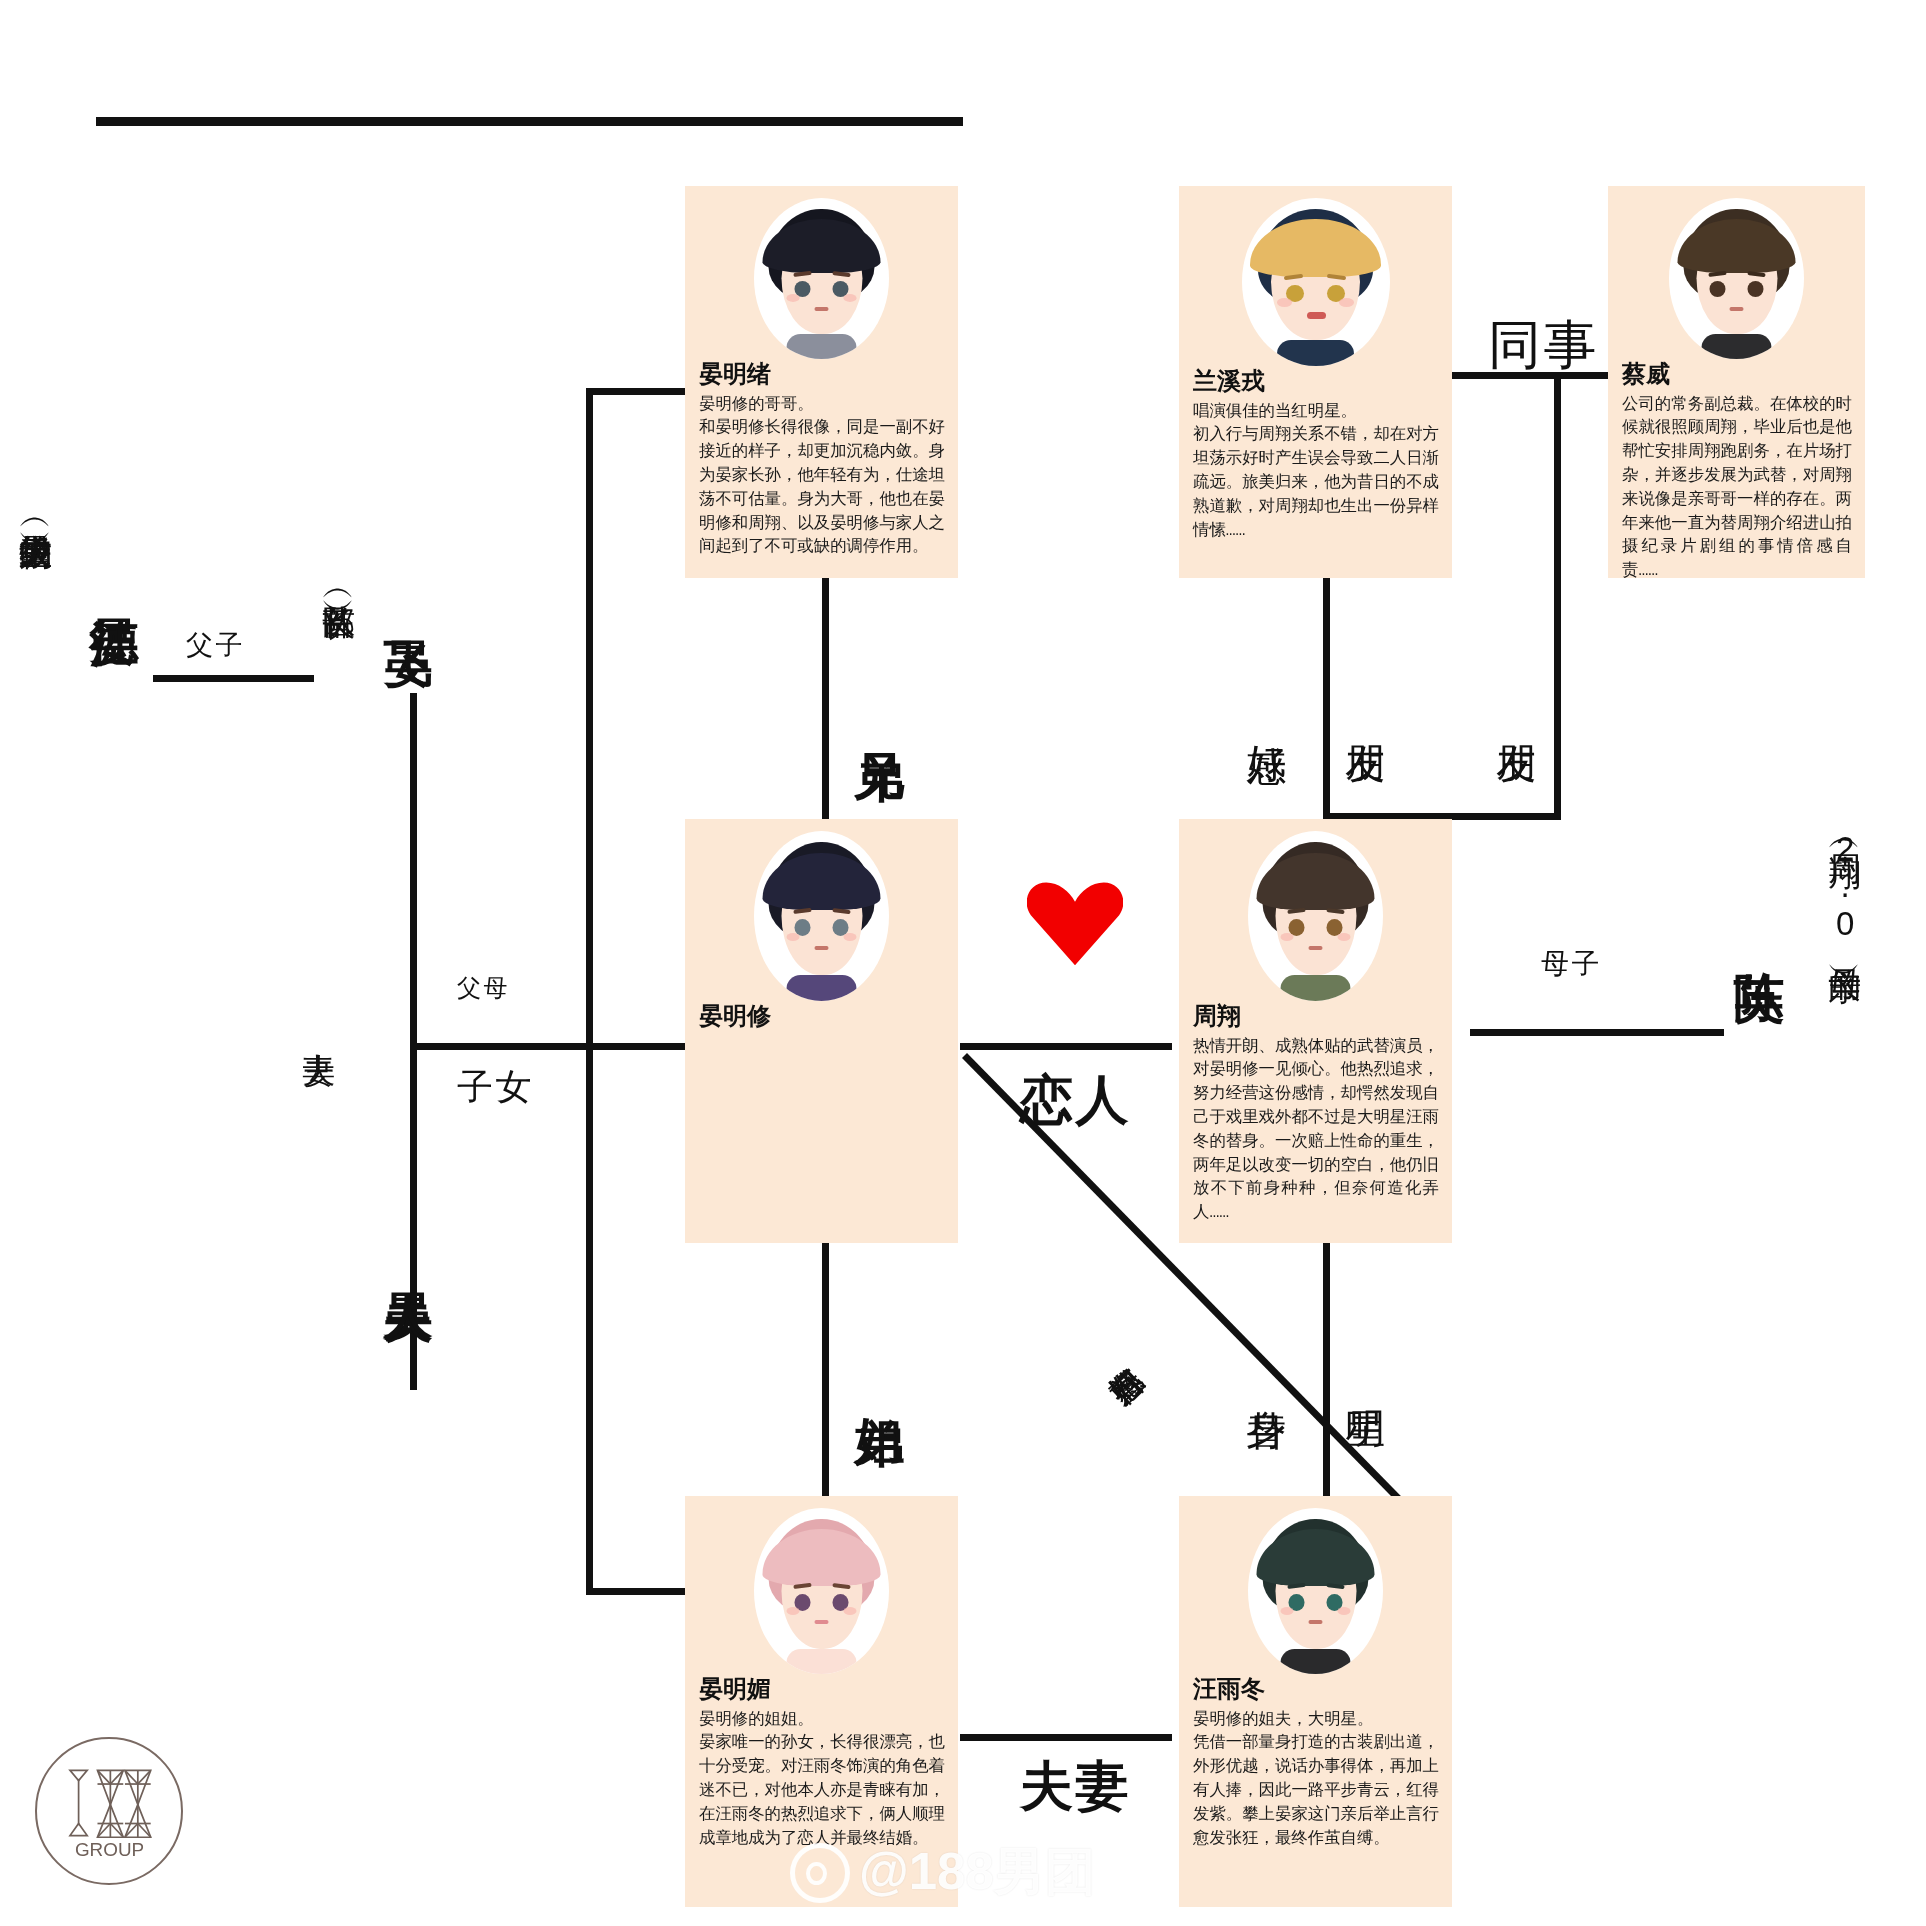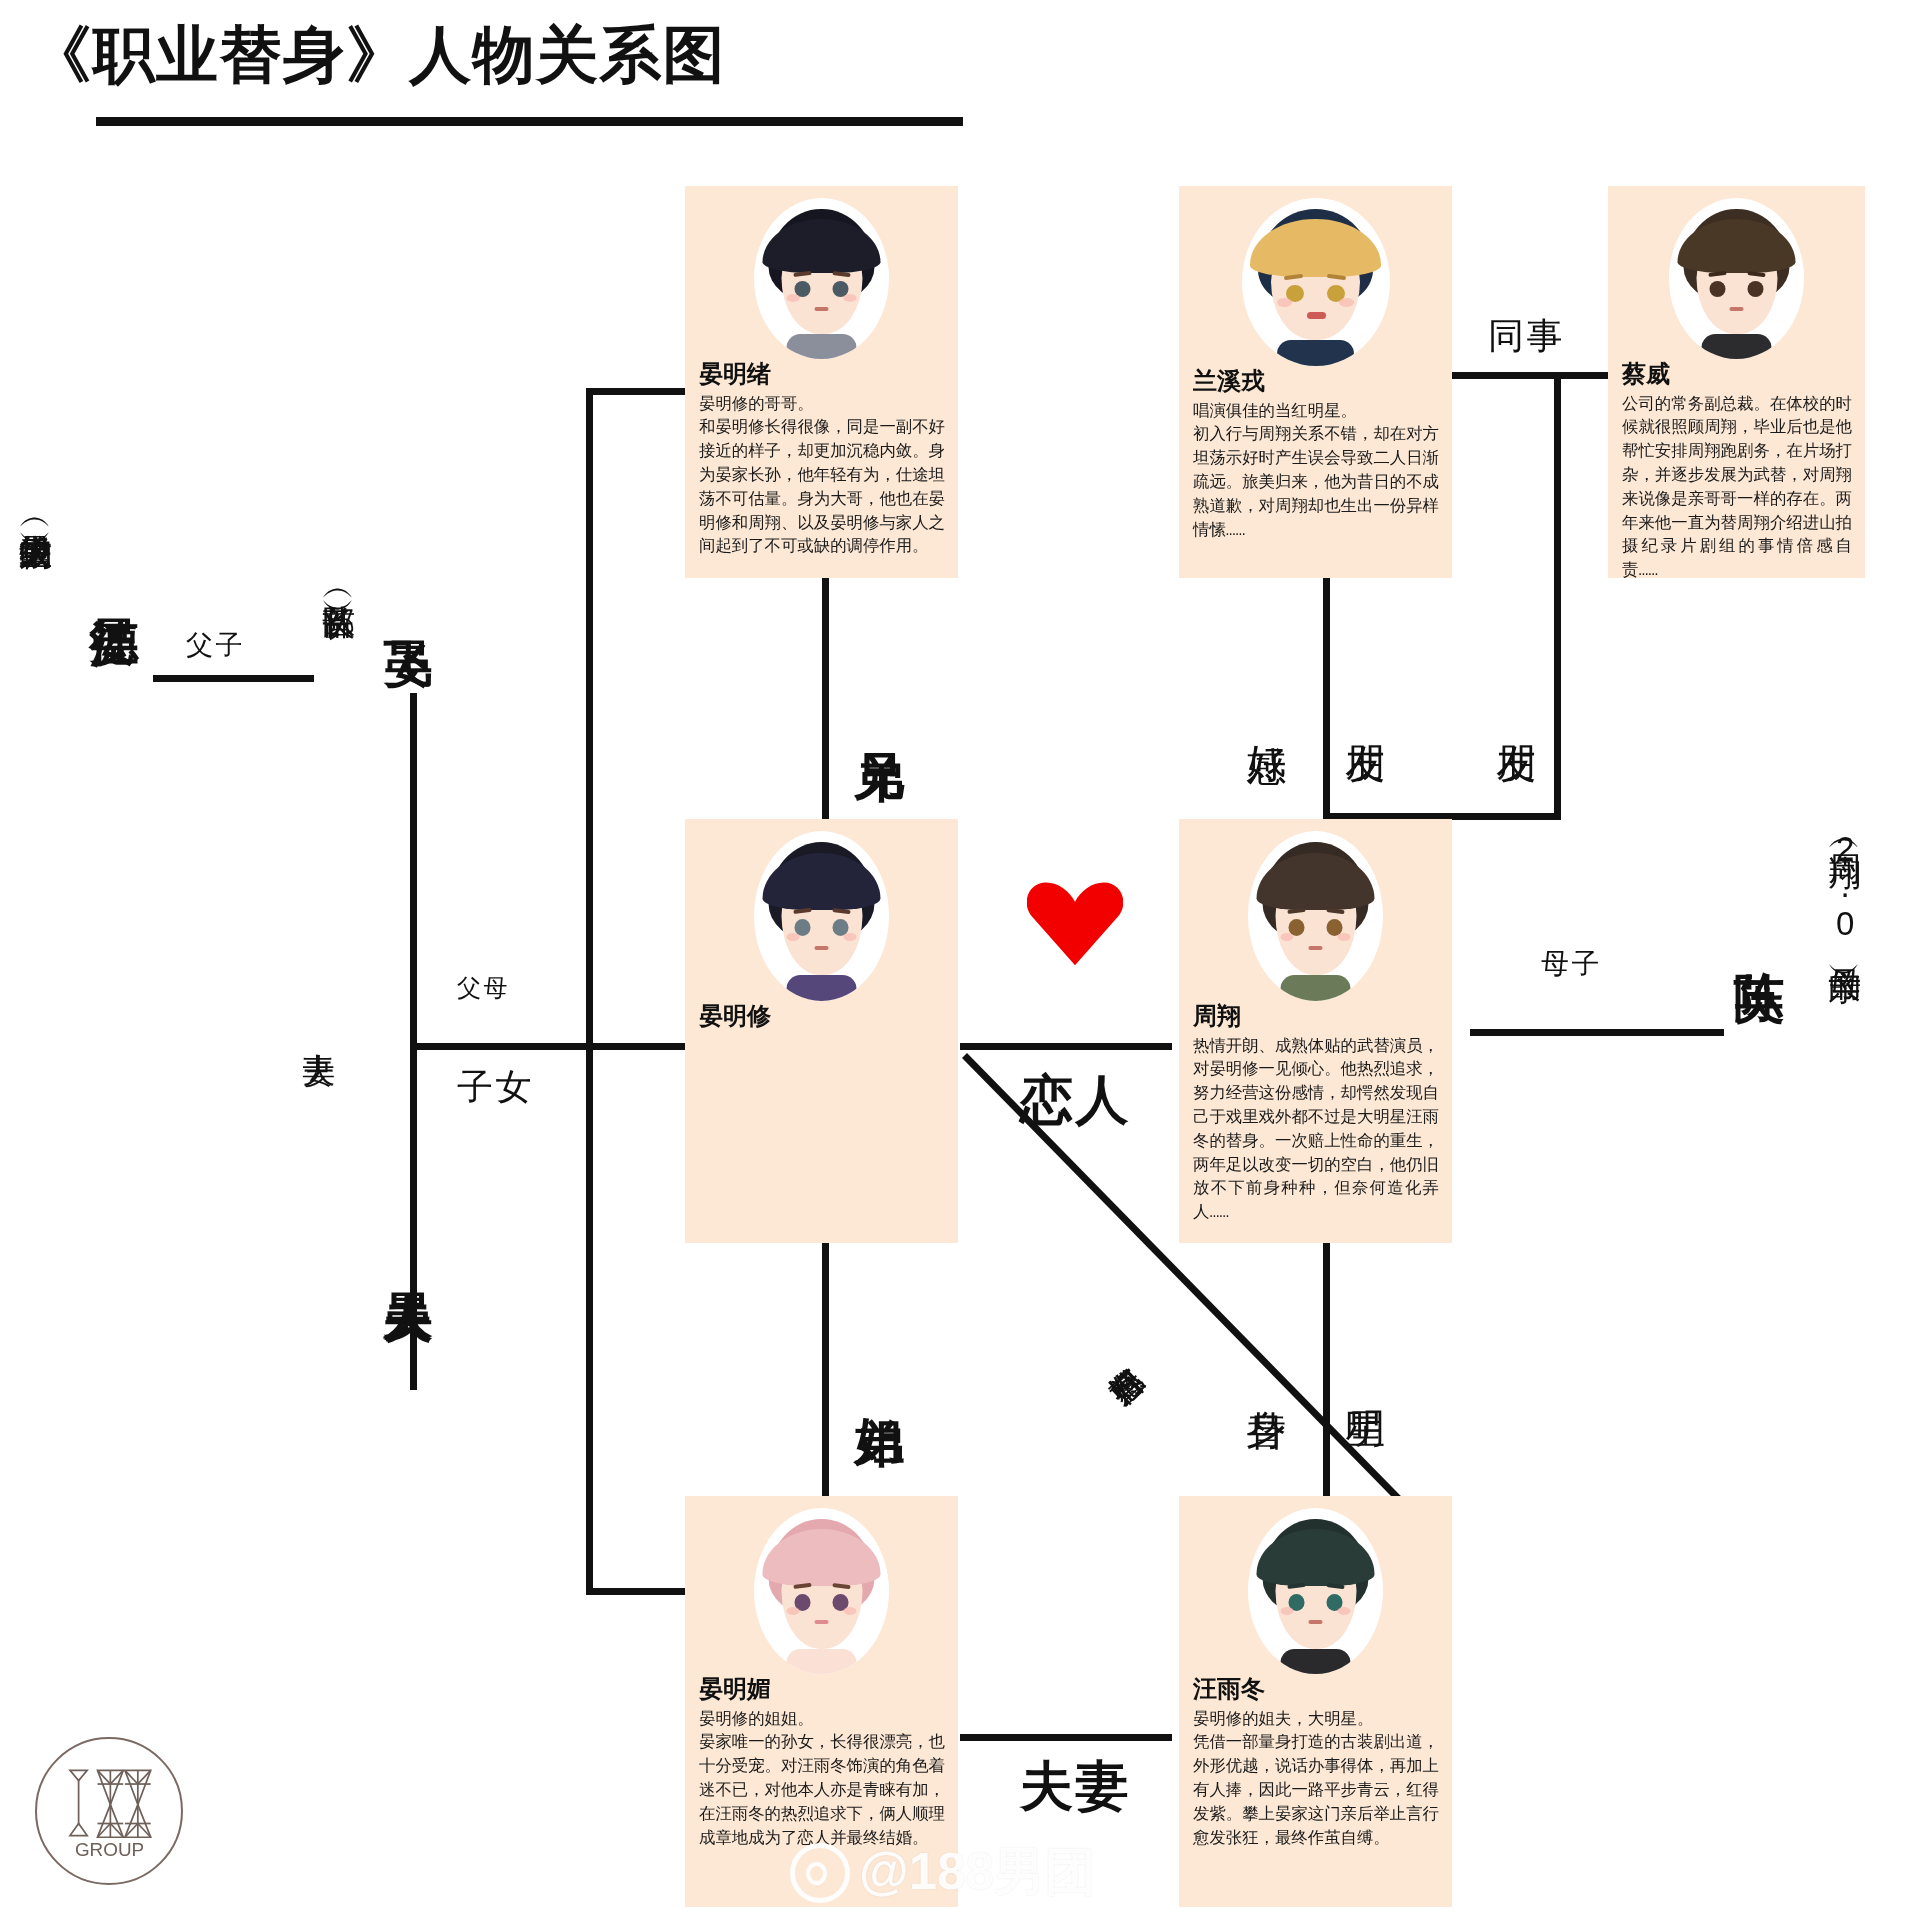--- a/index.html
+++ b/index.html
@@ -122,21 +122,20 @@
   .wb-eye:after{
     content:"";position:absolute;left:11px;top:14px;width:13px;height:15.4px;
     border-radius:50%;border:4.5px solid rgba(255,255,255,.92);
   }
 </style>
 </head>
 <body>
 
 <div class="stage">
 
-  <div class="title">《职业替身》人物关系图</div>
   <div class="title-rule"></div>
 
   <div class="hline" style="left:153px;top:675px;width:161px;"></div>
 
   <div class="vline" style="left:410px;top:693px;height:697px;"></div>
 
   <div class="hline" style="left:410px;top:1043px;width:180px;"></div>
 
   <div class="vline" style="left:586px;top:388px;height:1207px;"></div>
 
@@ -191,21 +190,21 @@
 
   <div class="rel vert" style="left:854px;top:1297px;height:161px;font-size:50px;">姐弟</div>
 
   <div class="rel" style="left:1020px;top:1759px;font-size:53px;letter-spacing:2.6px;">夫妻</div>
 
   <div class="rel vert lite" style="left:1246px;top:661px;height:106px;font-size:40px;">好感</div>
   <div class="rel vert lite" style="left:1345px;top:661px;height:106px;font-size:40px;">朋友</div>
 
   <div class="rel vert lite" style="left:1496px;top:661px;height:106px;font-size:40px;">朋友</div>
 
-  <div class="rel lite" style="left:1488px;top:318px;font-size:36px;letter-spacing:2.6px;">同事</div>
+  <div class="rel lite" style="left:1488px;top:318px;font-size:53px;letter-spacing:2.6px;">同事</div>
 
   <div class="rel lite" style="left:1541px;top:950px;font-size:28px;letter-spacing:2.6px;">母子</div>
 
   <div class="rel vert lite" style="left:1246px;top:1326px;height:106px;font-size:40px;">替身</div>
   <div class="rel vert lite" style="left:1345px;top:1326px;height:106px;font-size:40px;">明星</div>
 
   <div class="rel lite" style="left:992px;top:1271px;font-size:32px;writing-mode:vertical-rl;text-orientation:upright;height:270px;transform:rotate(-44deg);transform-origin:0 0;">曾抱有好感</div>
 
   <div class="heart" style="left:1027px;top:876px;">
     <svg viewBox="0 0 100 92" xmlns="http://www.w3.org/2000/svg">

